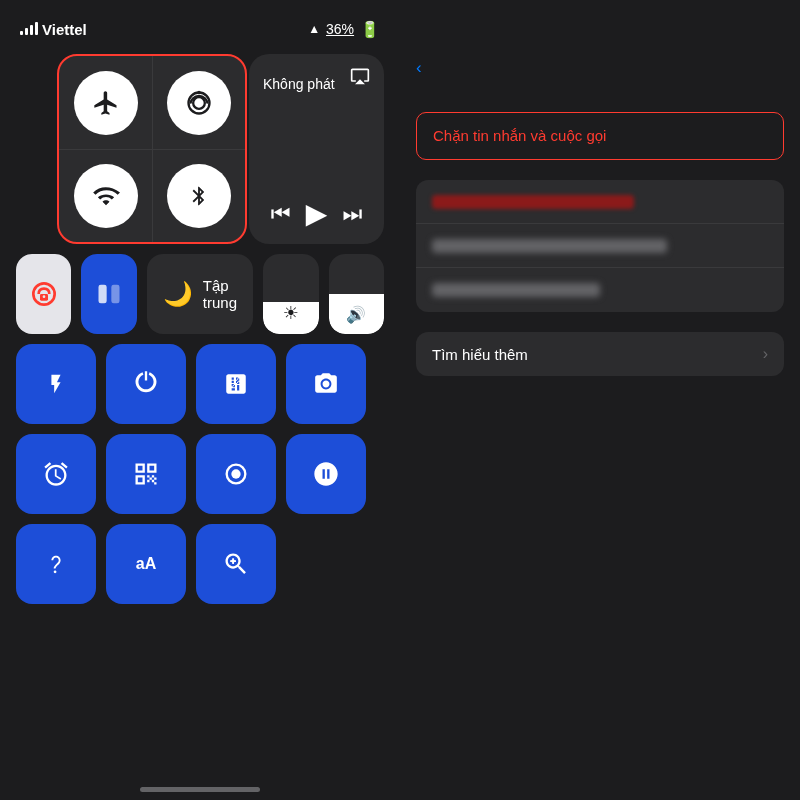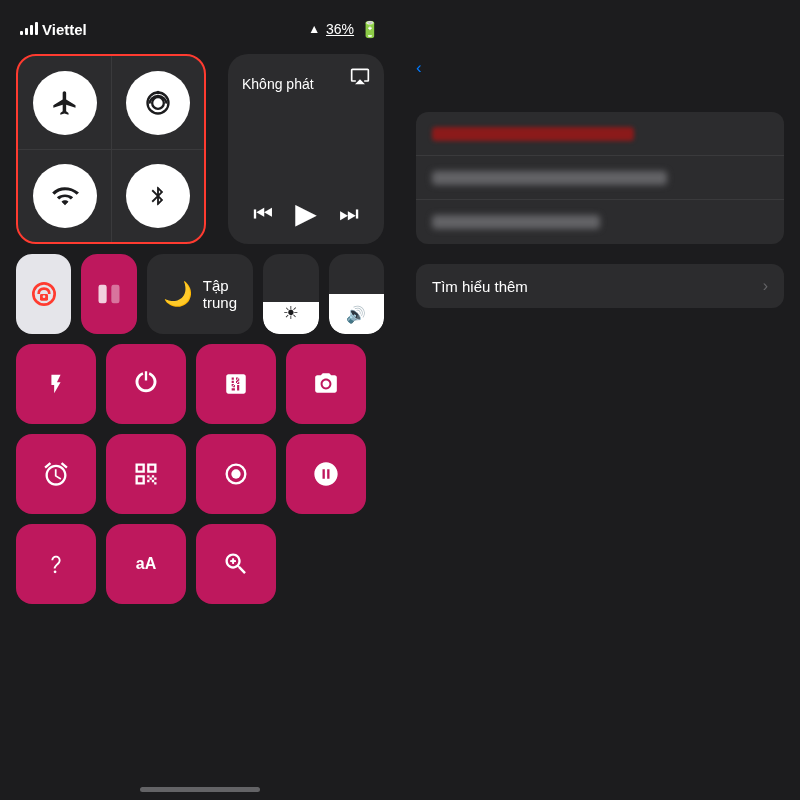--- a/index.html
+++ b/index.html
@@ -75,21 +75,22 @@
 
     
     .control-grid {
       display: flex;
       flex-direction: column;
       gap: 10px;
     }
 
     .row1 {
       display: flex;
-      gap: 22px;
+      gap: 2px;
+      margin-left: 41px;
     }
 
     
     .connectivity-block {
       width: 190px;
       height: 190px;
       background: #2c2c2e;
       border-radius: 20px;
       border: 2px solid #ff3b30;
       display: grid;
@@ -187,21 +188,21 @@
 
     
     .row2 {
       display: flex;
       gap: 10px;
     }
 
     .small-btn {
       width: 80px;
       height: 80px;
-      background: #be185d;
+      background: #1d4ed8;
       border-radius: 16px;
       display: flex;
       align-items: center;
       justify-content: center;
       cursor: pointer;
       font-size: 28px;
       color: #fff;
     }
 
     .small-btn.lock-active {
@@ -634,20 +635,23 @@
 <div class="right-panel">
 
   <div class="right-status-bar"></div>
 
   <div class="right-header">
     <div class="back-btn">
       <span>‹</span>
     </div>
   </div>
 
+  <div class="block-option">
+    <span class="block-option-text">Chặn tin nhắn và cuộc gọi</span>
+  </div>
 
   <div class="blurred-rows">
     <div class="blurred-row">
       <div class="red-blurred" style="width:60%"></div>
     </div>
     <div class="blurred-row">
       <div class="blurred-content" style="width:70%"></div>
     </div>
     <div class="blurred-row">
       <div class="blurred-content" style="width:50%"></div>

